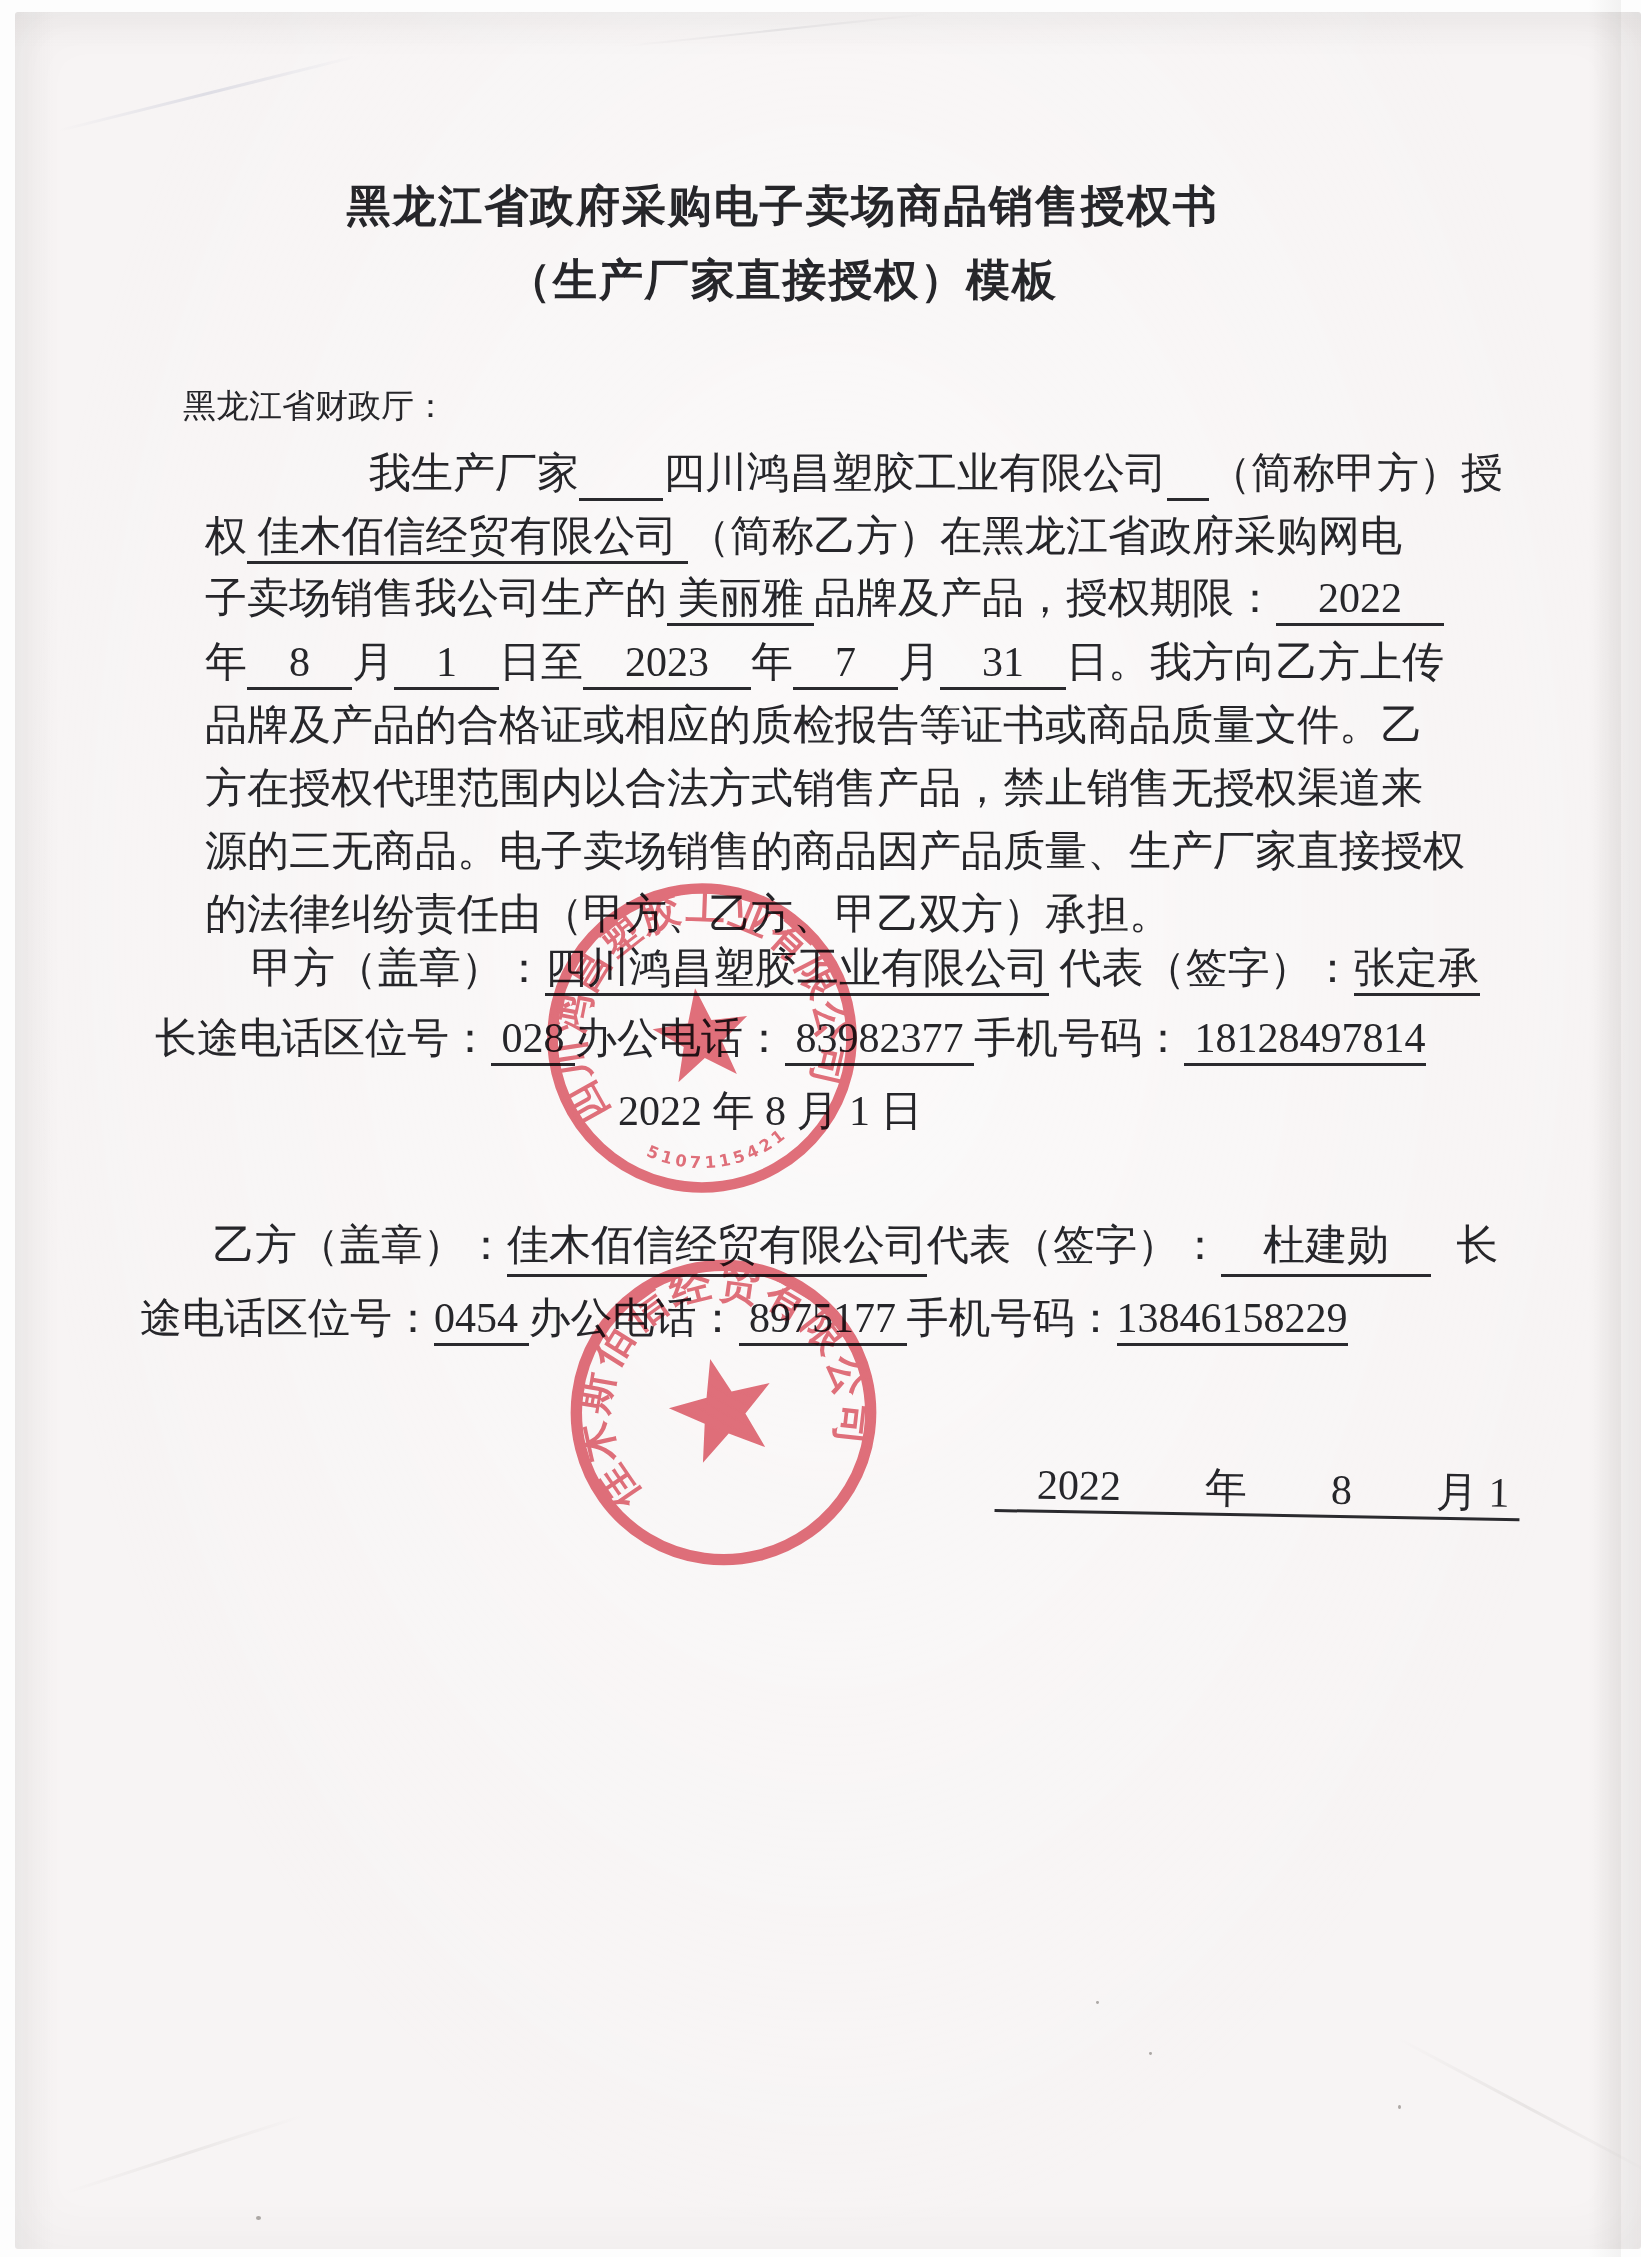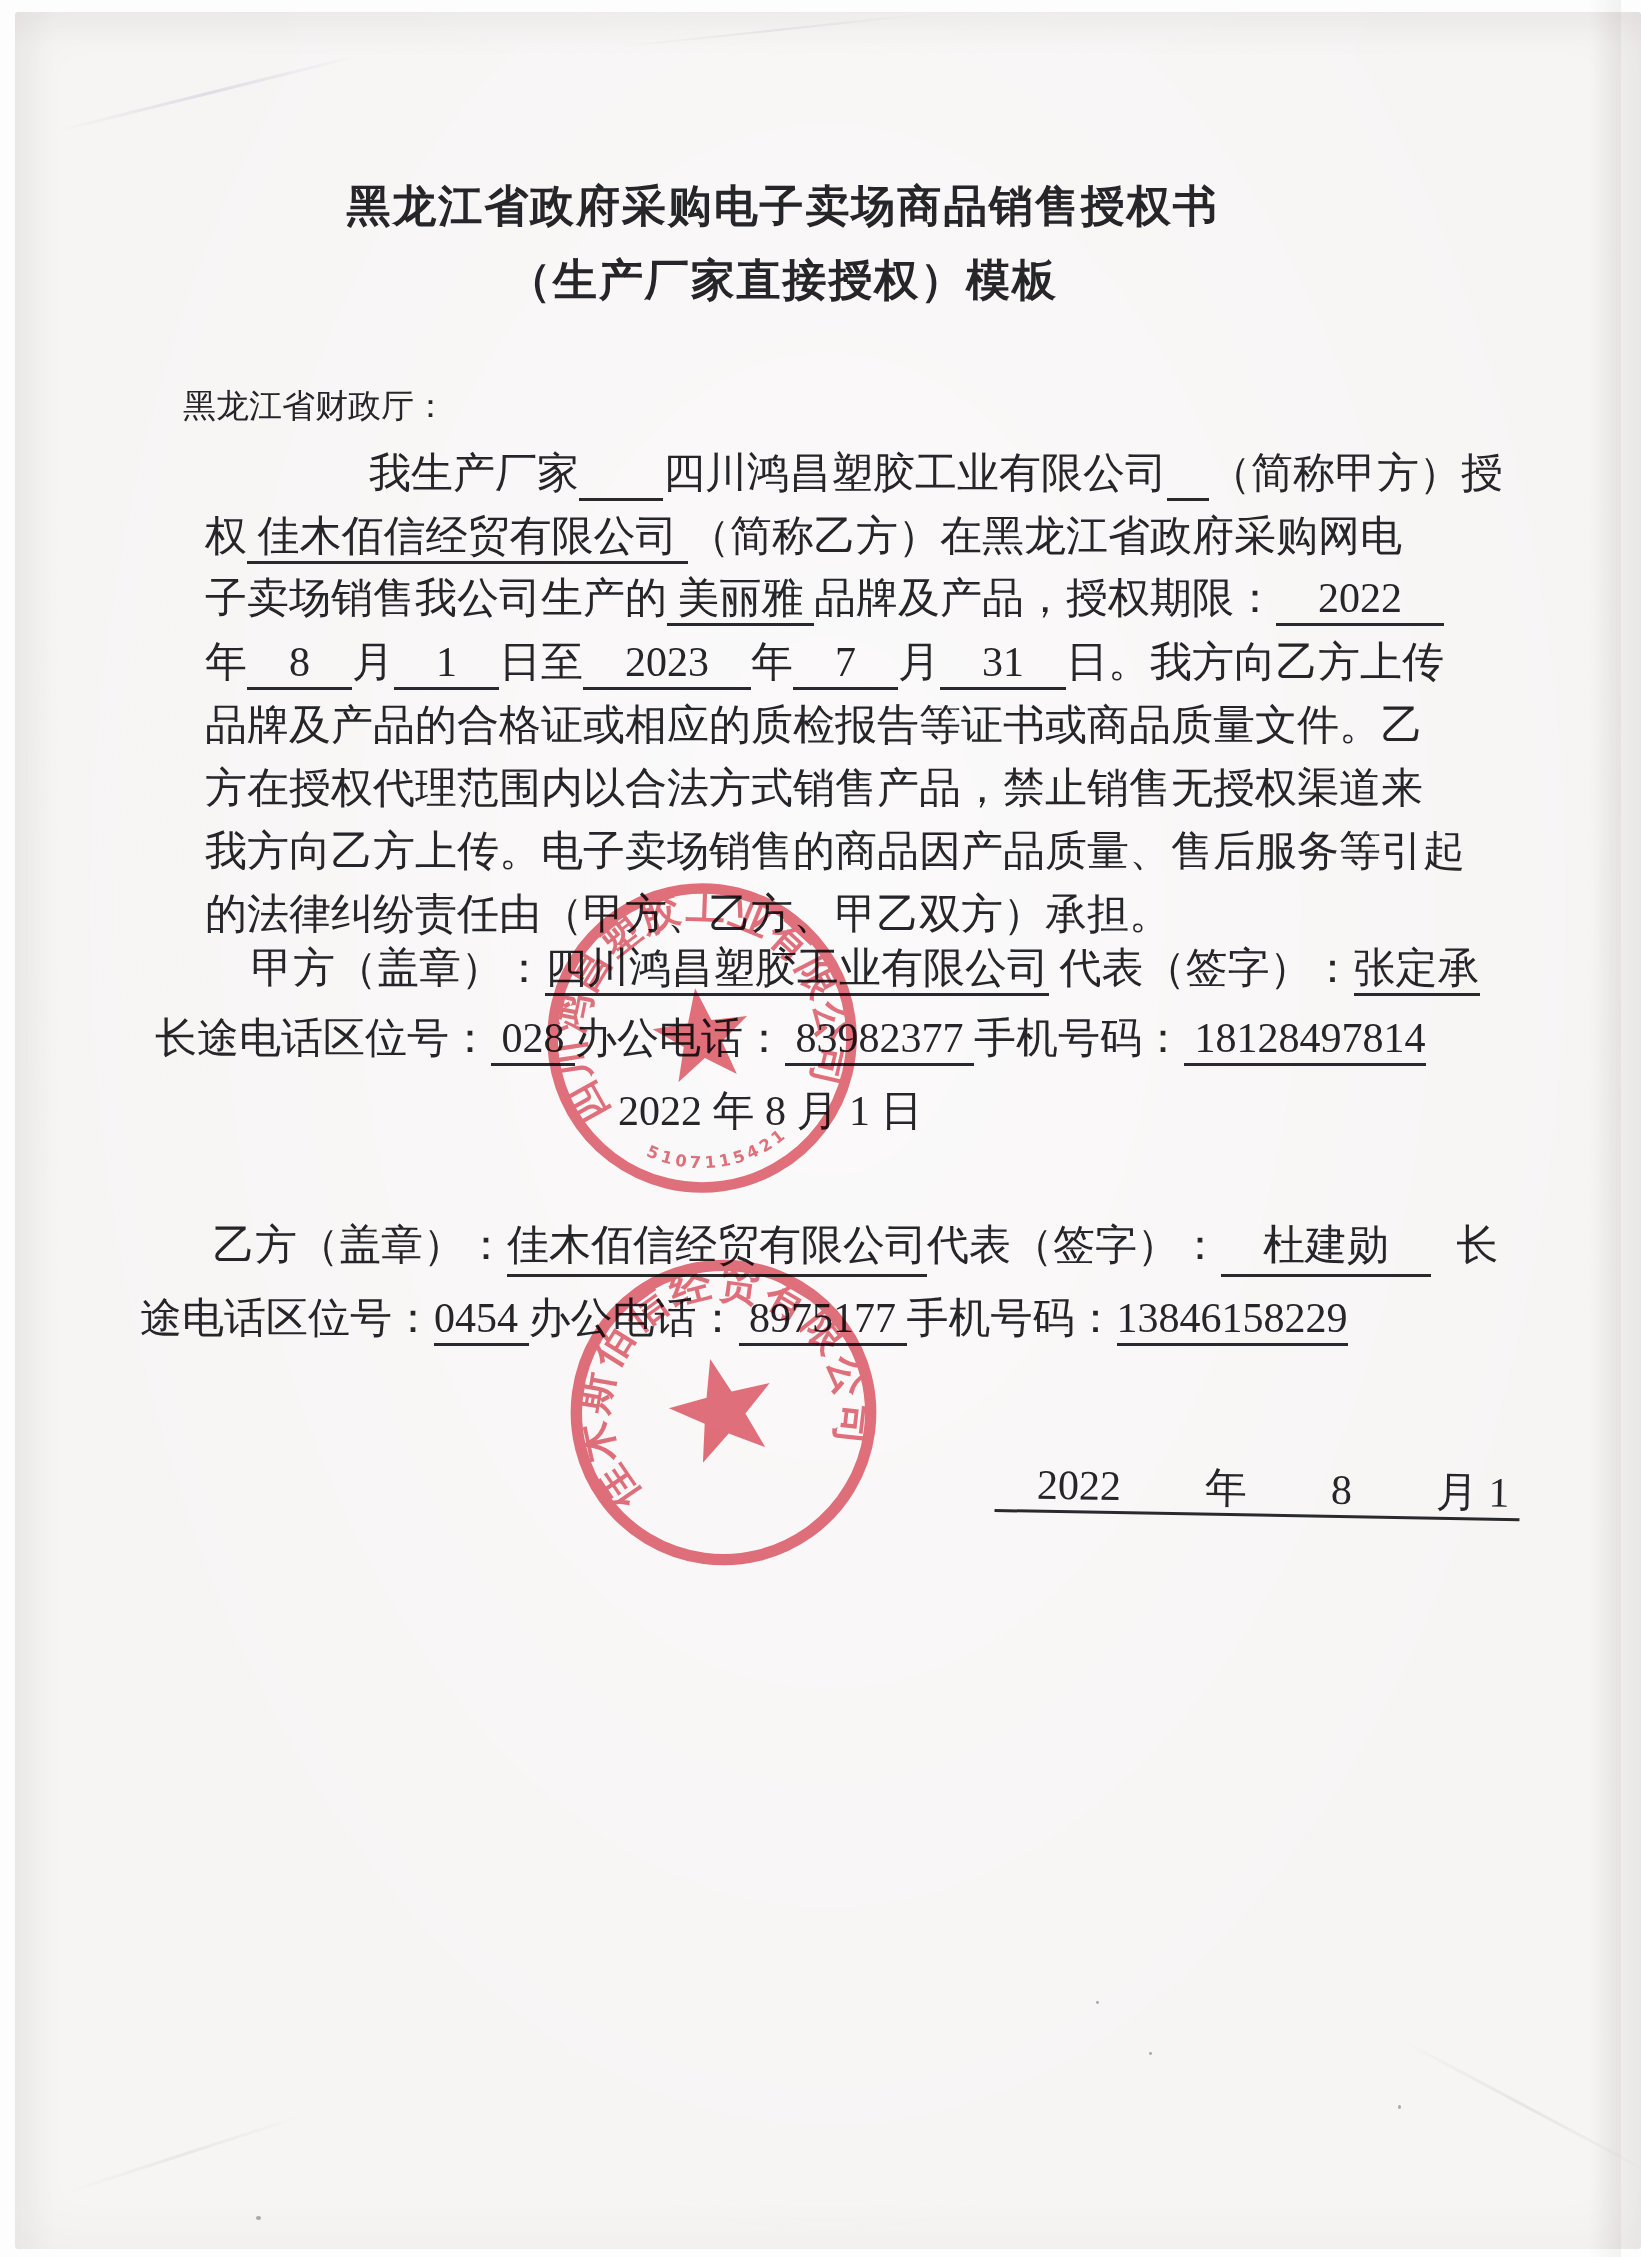--- a/index.html
+++ b/index.html
@@ -82,21 +82,21 @@
 
   <div class="salutation">黑龙江省财政厅：</div>
 
   <div>
       <div class="line" style="left: 357px; top: 449px;"><span>我生产厂家</span><span class="u">　　</span><span>四川鸿昌塑胶工业有限公司</span><span class="u">　</span><span>（简称甲方）授</span></div>
       <div class="line" style="left: 193px; top: 512px;"><span>权</span><span class="u"> 佳木佰信经贸有限公司 </span><span>（简称乙方）在黑龙江省政府采购网电</span></div>
       <div class="line" style="left: 193px; top: 574px;"><span>子卖场销售我公司生产的</span><span class="u"> 美丽雅 </span><span>品牌及产品，授权期限：</span><span class="u">　2022　</span></div>
       <div class="line" style="left: 193px; top: 638px;"><span>年</span><span class="u">　8　</span><span>月</span><span class="u">　1　</span><span>日至</span><span class="u">　2023　</span><span>年</span><span class="u">　7　</span><span>月</span><span class="u">　31　</span><span>日。我方向乙方上传</span></div>
       <div class="line" style="left: 193px; top: 701px;"><span>品牌及产品的合格证或相应的质检报告等证书或商品质量文件。乙</span></div>
       <div class="line" style="left: 193px; top: 764px;"><span>方在授权代理范围内以合法方式销售产品，禁止销售无授权渠道来</span></div>
-      <div class="line" style="left: 193px; top: 827px;"><span>我方向乙方上传。电子卖场销售的商品因产品质量、售后服务等引起</span></div>
+      <div class="line" style="left: 193px; top: 827px;"><span>源的三无商品。电子卖场销售的商品因产品质量、生产厂家直接授权</span></div>
       <div class="line" style="left: 193px; top: 890px; text-align: right;"><span>的法律纠纷责任由（甲方、乙方、甲乙双方）承担。</span></div>
       <div class="line" style="left: 239px; top: 944px;"><span>甲方（盖章）：</span><span class="u">四川鸿昌塑胶工业有限公司</span><span> 代表（签字）：</span><span class="u">张定承</span></div>
       <div class="line" style="left: 143px; top: 1014px;"><span>长途电话区位号：</span><span class="u"> 028 </span><span>办公电话：</span><span class="u"> 83982377 </span><span>手机号码：</span><span class="u"> 18128497814</span></div>
       <div class="line" style="left: 606px; top: 1087px;"><span>2022 年 8 月 1 日</span></div>
       <div class="line" style="left: 201px; top: 1224px; font-family: Liberation Mono, monospace;"><span>乙方（盖章）：</span><span class="u">佳木佰信经贸有限公司</span><span>代表（签字）：</span><span class="u">　杜建勋　</span><span> 长</span></div>
       <div class="line" style="left: 128px; top: 1294px;"><span>途电话区位号：</span><span class="u">0454 </span><span>办公电话：</span><span class="u"> 8975177 </span><span>手机号码：</span><span class="u">13846158229</span></div>
       <div class="line tilt" style="left: 983px; top: 1460px;"><span class="u">　2022　　年　　8　　月 1 </span></div>
     </div>
 
   <svg class="stamp" style="left:528px;top:876px;color:#dd4f5c;transform:rotate(-8deg);" width="324" height="324" viewBox="0 0 336 336">

